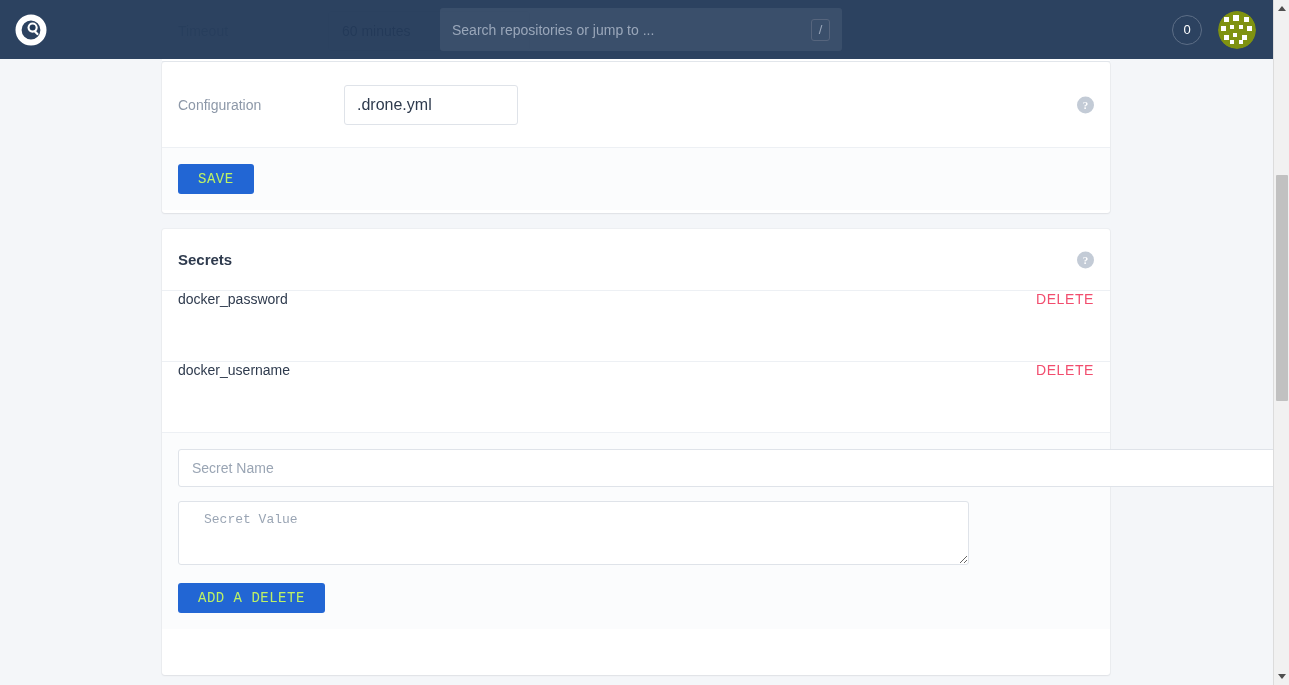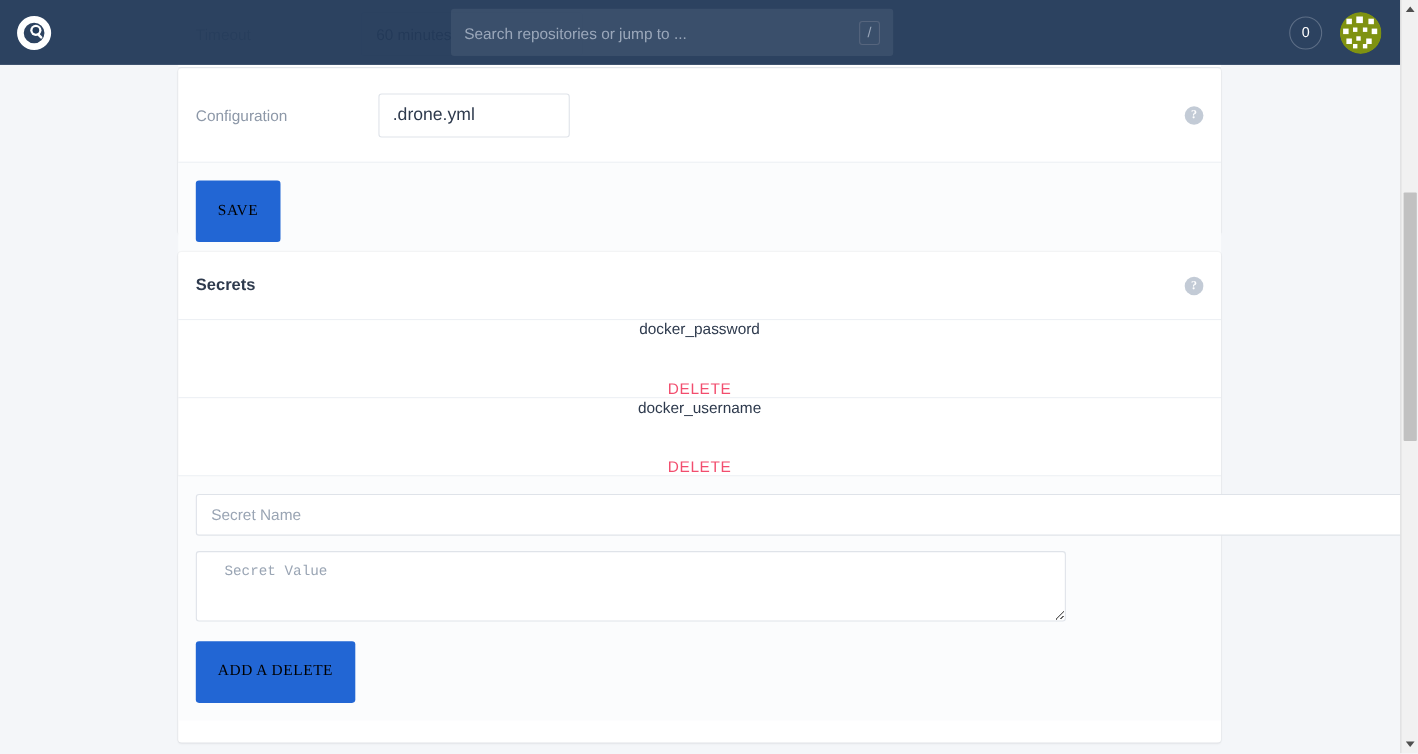--- a/index.html
+++ b/index.html
@@ -104,53 +104,52 @@
     cursor: pointer;
   }
   .card-footer {
     border-top: 1px solid #edf0f4;
     padding: 16px;
     background: #fbfcfd;
   }
   .btn-primary {
     display: inline-block;
     background: #2266d4;
-    color: #000000;
+    color: #bef264;
     border: none;
     border-radius: 3px;
     font-size: 14px;
     letter-spacing: 0.5px;
-    padding: 20px 20px;
-    cursor: pointer;
-    font-family: Liberation Serif, serif;
+    padding: 7px 20px;
+    cursor: pointer;
+    font-family: Liberation Mono, monospace;
   }
 
   
   #secrets-card { top: 229px; height: 446px; }
   .card-head {
     height: 62px;
     display: flex;
     align-items: center;
     padding: 0 16px;
     position: relative;
     border-bottom: 1px solid #edf0f4;
   }
   .card-title {
     font-size: 15px;
     color: #2e3a4d;
     font-weight: bold;
   }
   .secret-row {
     height: 71px;
     display: flex;
-    align-items: center;
+    align-items: flex-start;
     padding: 0 16px;
     border-bottom: 1px solid #edf0f4;
     position: relative;
-    flex-direction: column;
   }
   .secret-name {
     font-size: 14px;
     color: #2e3a4d;
     flex: 1;
   }
   .delete-link {
     font-size: 14px;
     color: #f24d6e;
     letter-spacing: 0.6px;
@@ -223,21 +222,21 @@
     z-index: 20;
   }
   .logo {
     margin-left: 13px;
     width: 36px; height: 36px;
     position: relative;
   }
   .logo svg { display: block; }
   .search-box {
     position: absolute;
-    left: 410px;
+    left: 440px;
     top: 8px;
     width: 402px;
     height: 43px;
     background: rgba(255,255,255,0.07);
     border-radius: 3px;
     display: flex;
     align-items: center;
     padding: 0 12px;
     cursor: text;
   }

